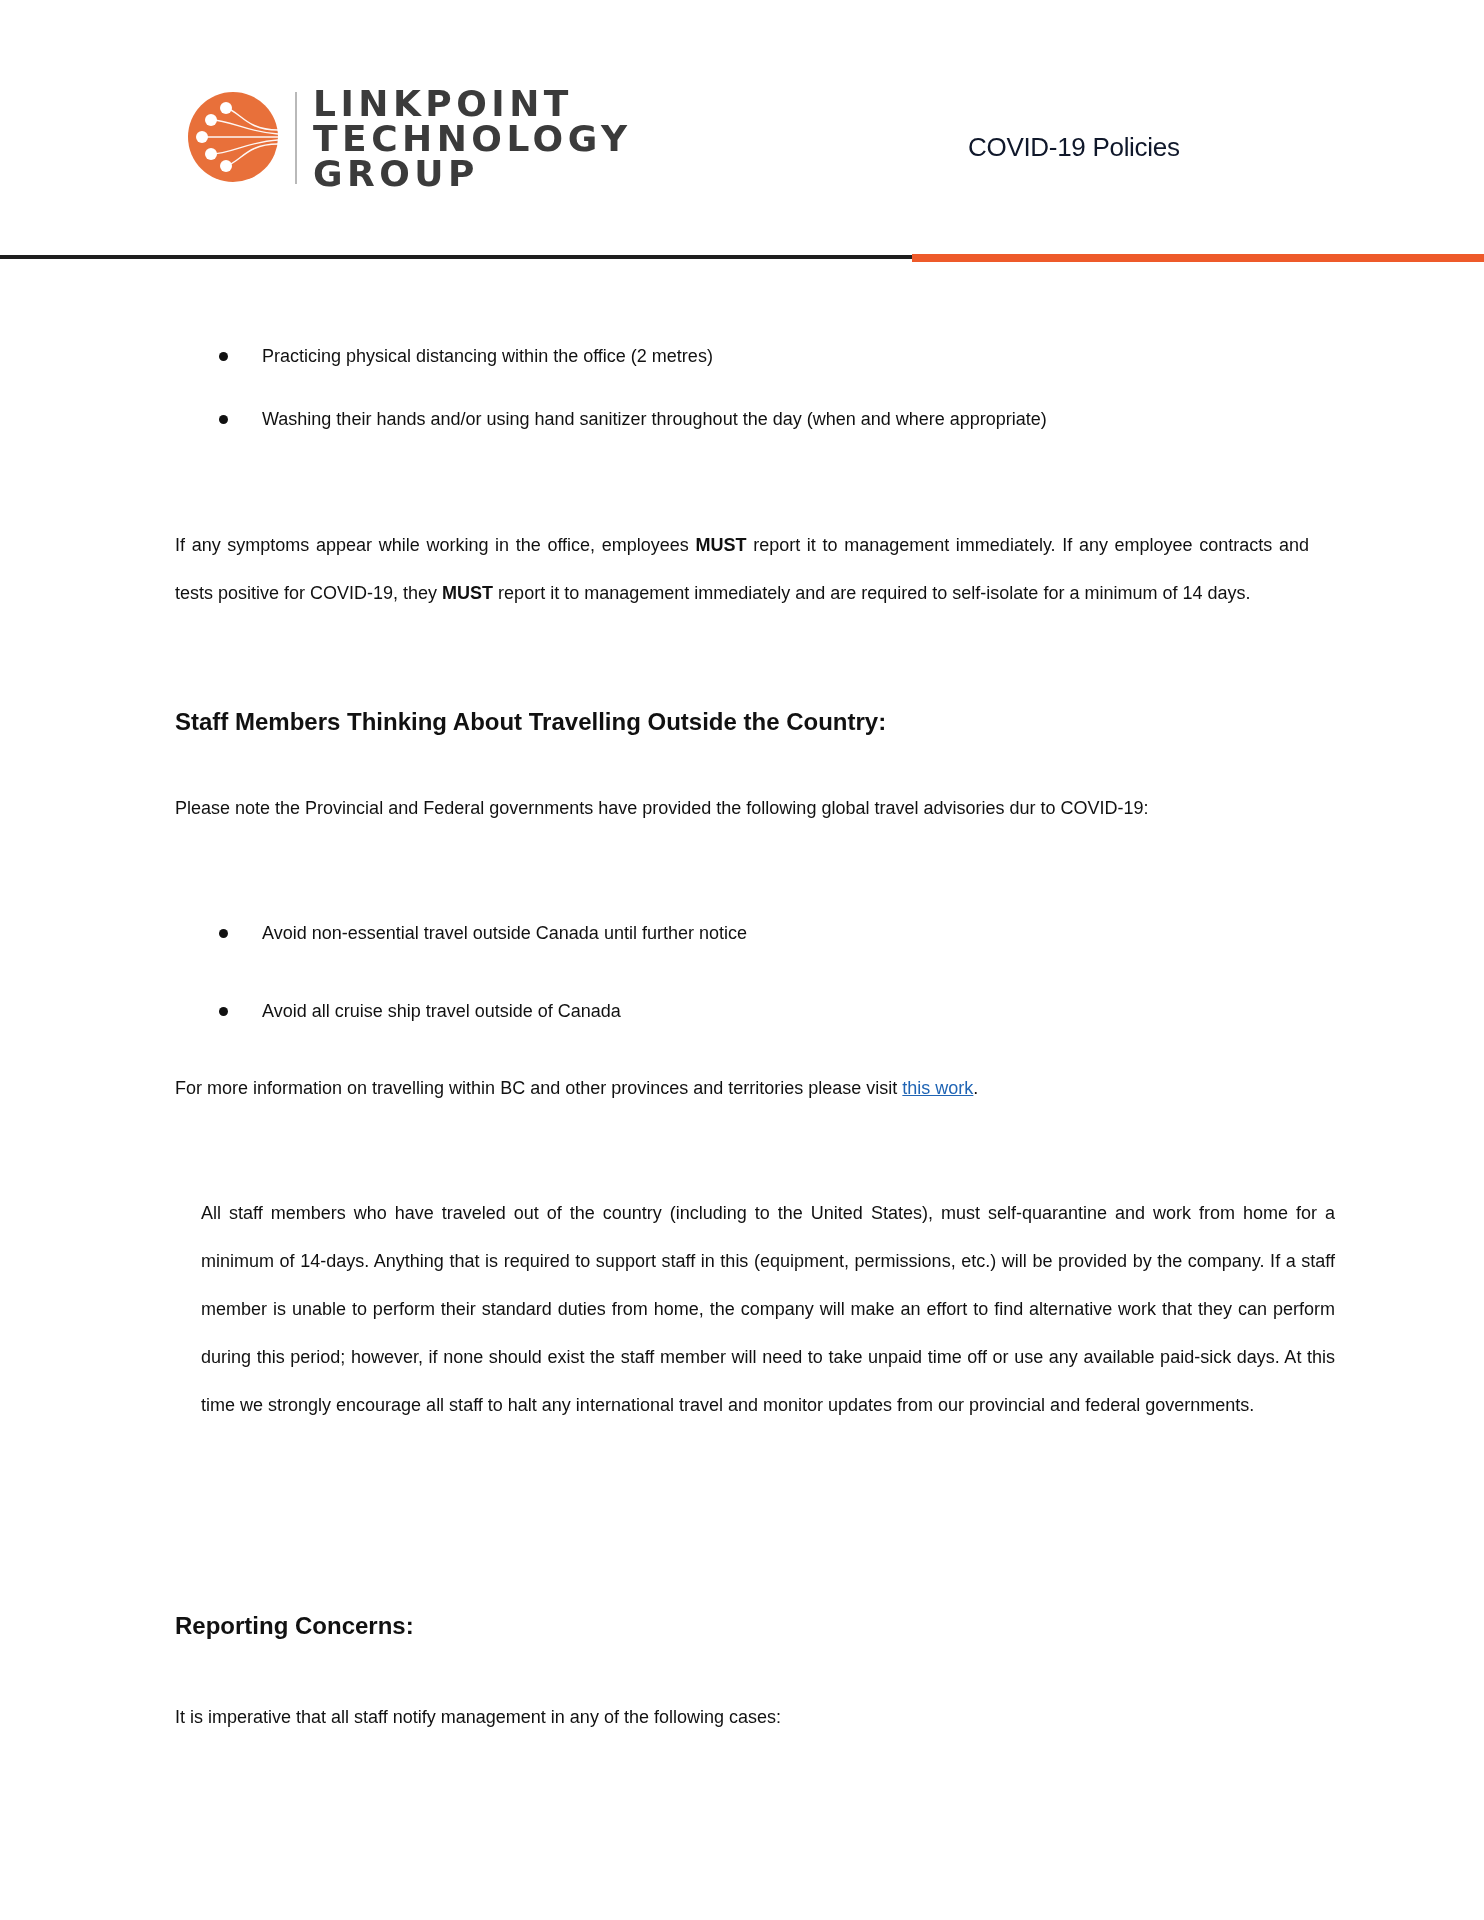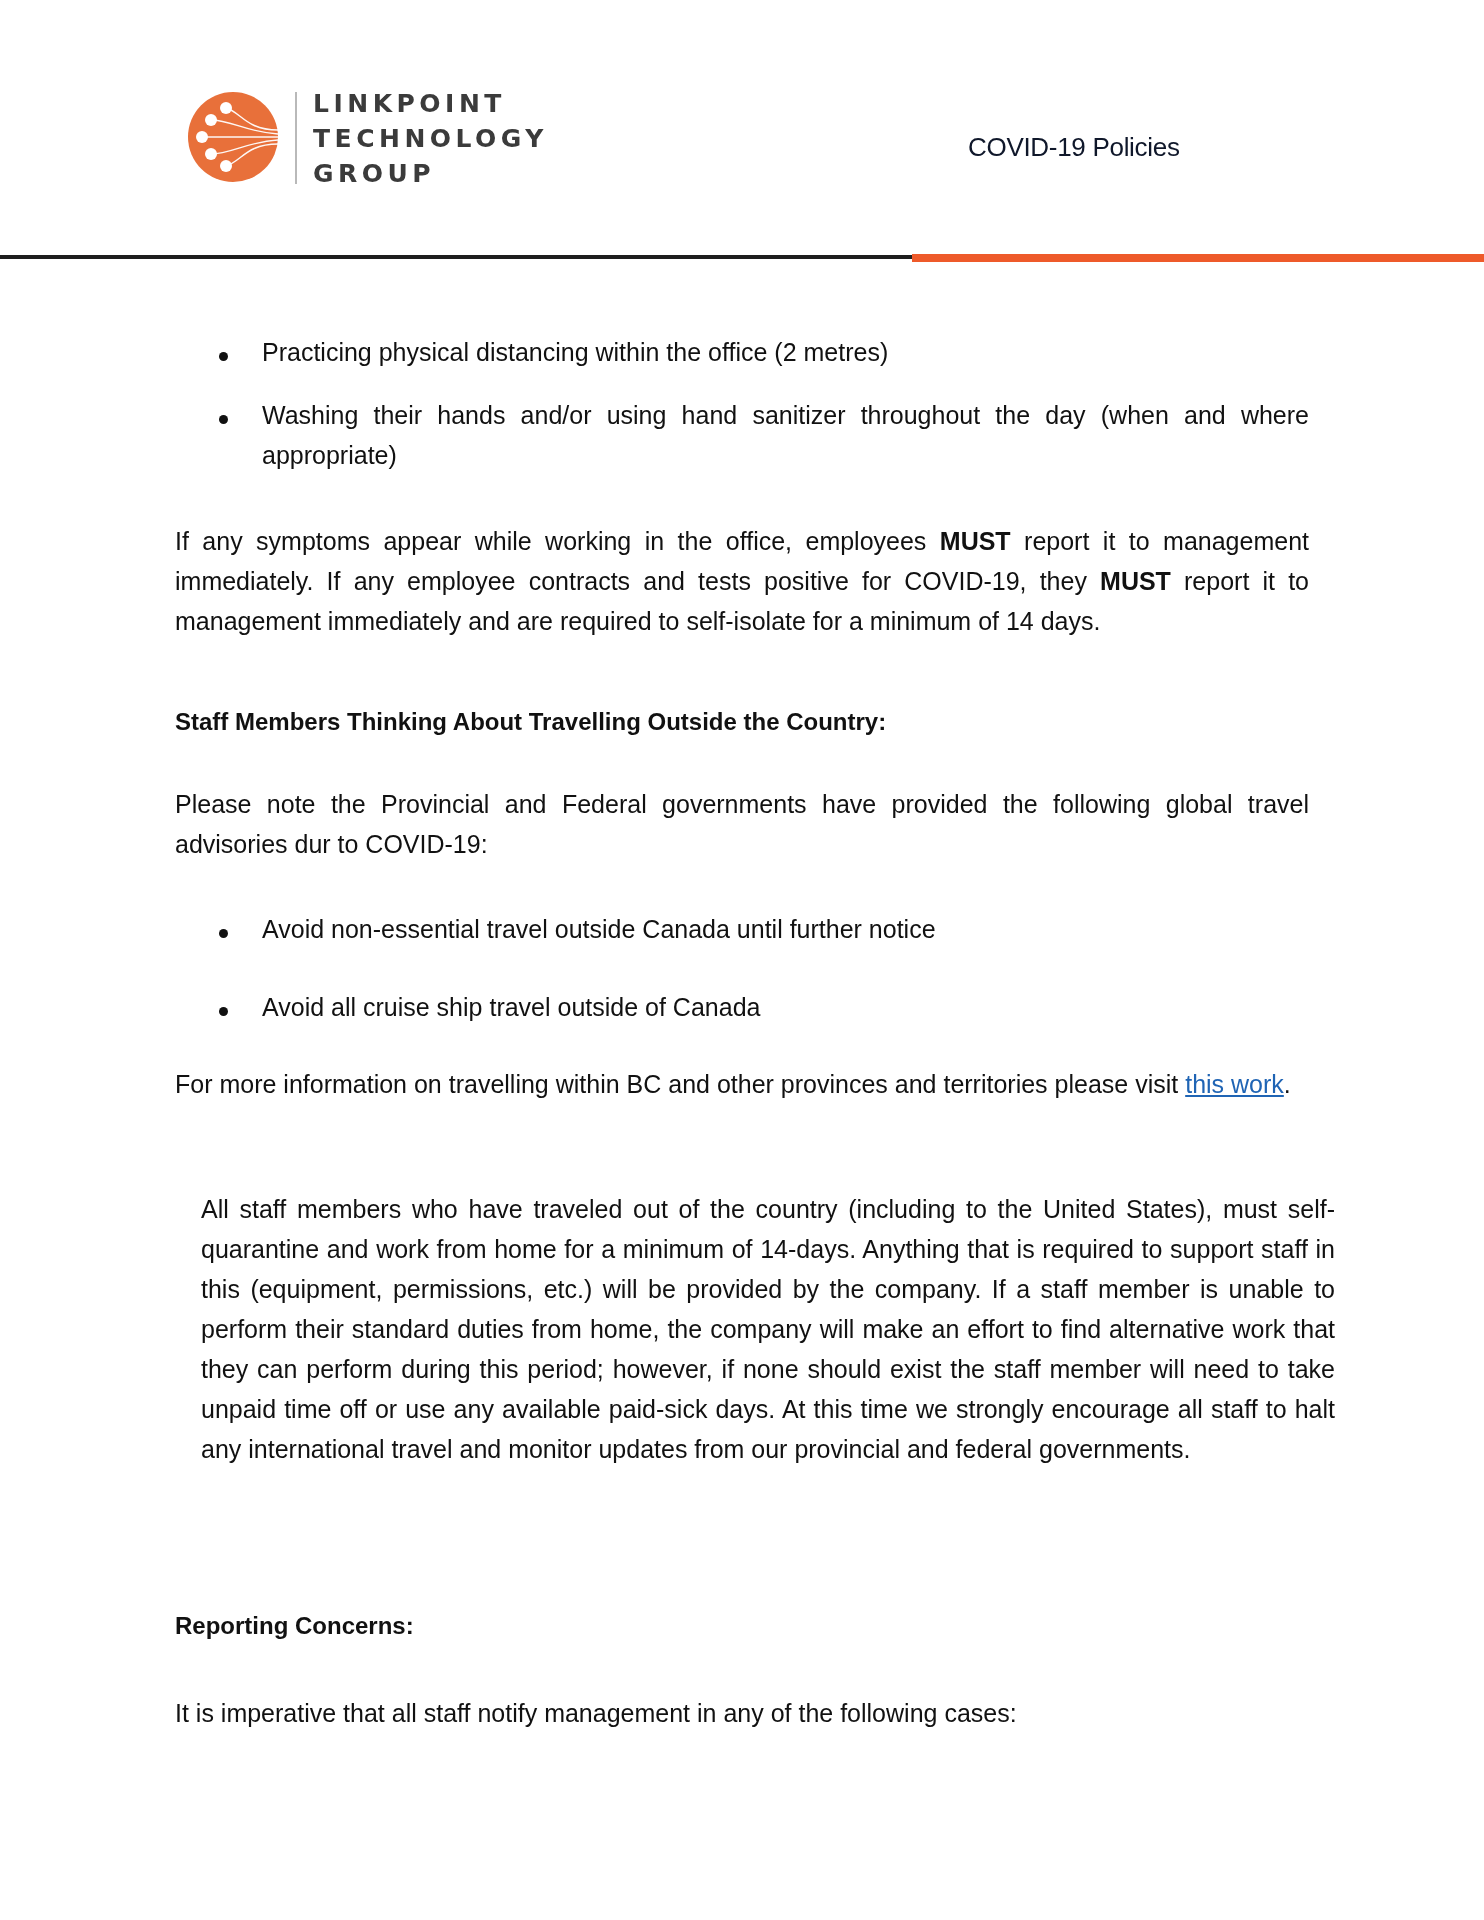--- a/index.html
+++ b/index.html
@@ -4,30 +4,30 @@
 <style>
   html, body { margin: 0; padding: 0; background: #ffffff; }
   body { width: 1484px; height: 1920px; position: relative; overflow: hidden;
          font-family: "Liberation Sans", "DejaVu Sans", sans-serif; color: #111; }
 
   
   .logo { position: absolute; left: 186px; top: 90px; width: 94px; height: 94px; }
   .logo-divider { position: absolute; left: 295px; top: 92px; width: 2px; height: 92px; background: #b9b9b9; }
   .logo-text { position: absolute; left: 313px; top: 86px; color: #3b3b3b;
                font-family: "DejaVu Sans", sans-serif; font-weight: bold;
-               font-size: 25px; letter-spacing: 4.5px; line-height: 35px; }
+               font-size: 36px; letter-spacing: 4.5px; line-height: 35px; }
   .logo-text div { white-space: nowrap; }
   .doc-title { position: absolute; left: 968px; top: 132px; font-size: 26px; font-weight: normal;
                color: #0f172a; white-space: nowrap; letter-spacing: -0.3px; }
 
   .rule-black { position: absolute; left: 0; top: 255px; width: 912px; height: 4px; background: #1e1e1e; }
   .rule-orange { position: absolute; left: 912px; top: 254px; width: 572px; height: 8px; background: #EE5A2A; }
 
   
-  .content { position: absolute; left: 175px; width: 1134px; font-size: 25px; line-height: 40px; }
+  .content { position: absolute; left: 175px; width: 1134px; font-size: 18px; line-height: 48px; }
   .p { text-align: justify; margin: 0; }
   .p.last-line-left { text-align-last: left; }
   .bullet { position: absolute; left: 0; width: 1134px; }
   .bullet .dot { position: absolute; left: 44px; top: 20px; width: 9px; height: 9px; border-radius: 50%; background: #111; }
   .bullet .btext { margin-left: 87px; text-align: justify; text-align-last: left; }
   .h2 { font-size: 24px; font-weight: bold; line-height: 40px; white-space: nowrap; color: #111; }
   b { font-weight: bold; }
   a { color: #1F64B4; text-decoration: underline; }
 </style>
 </head>

